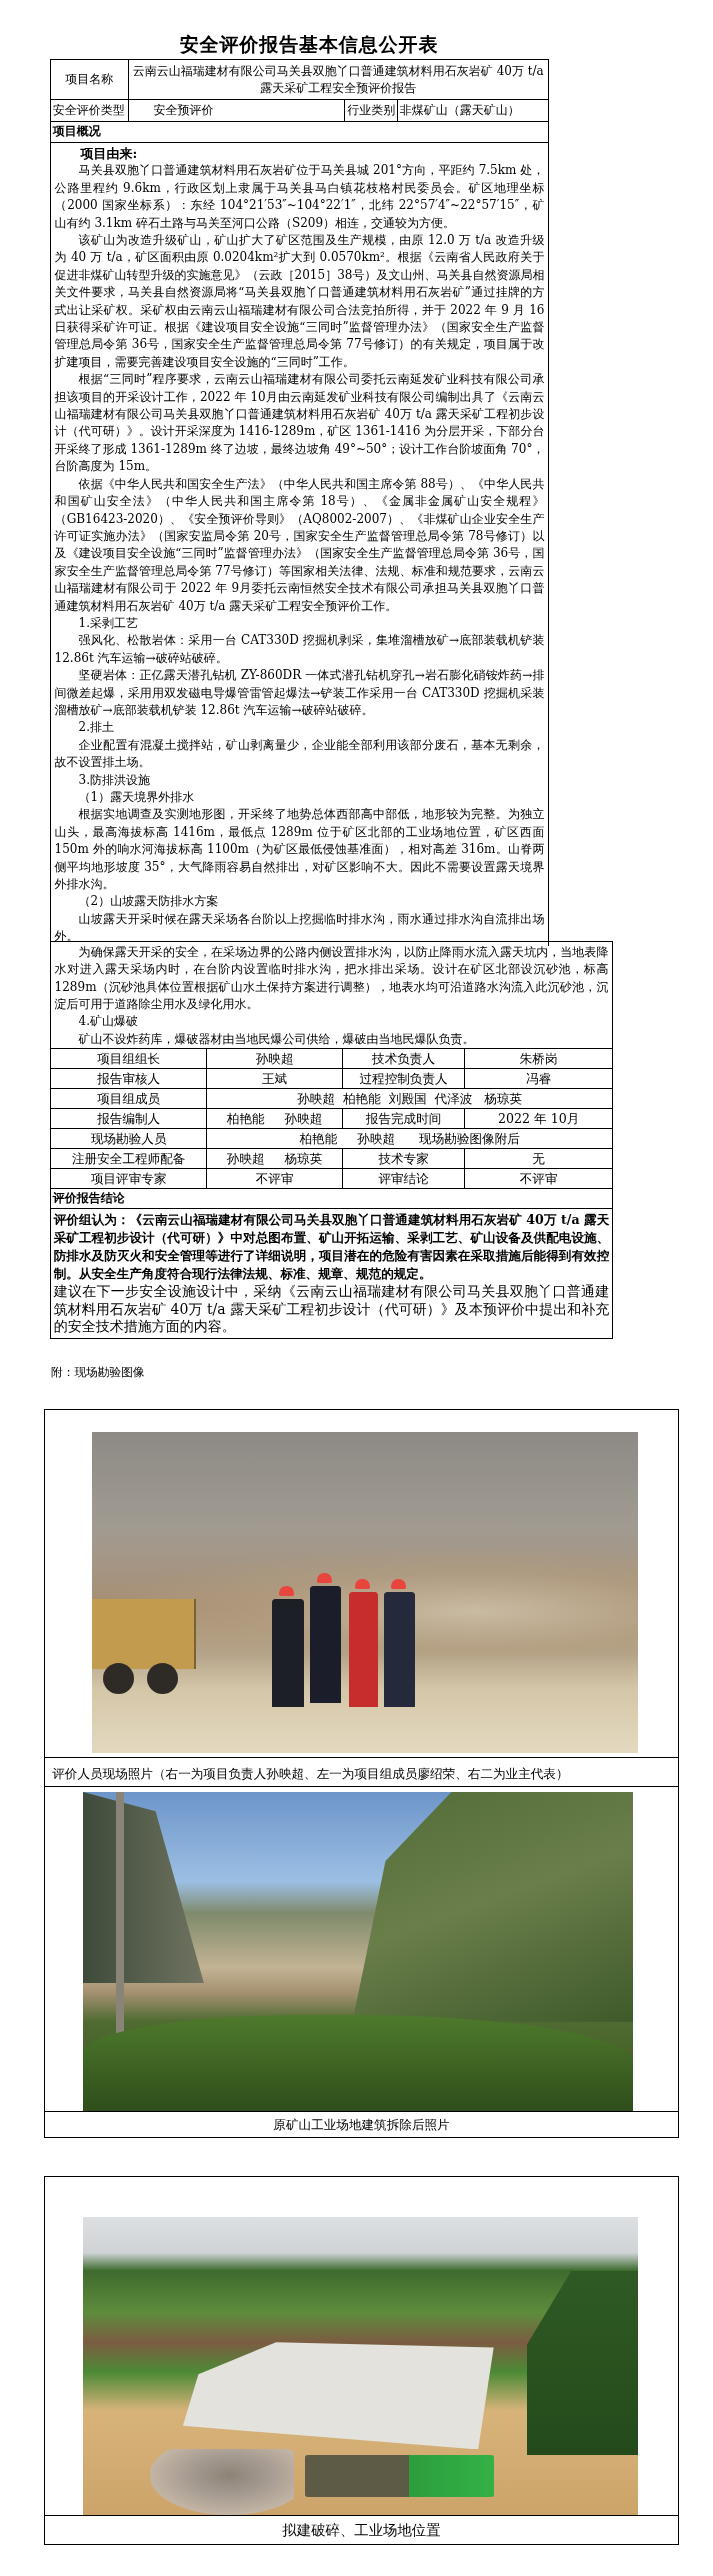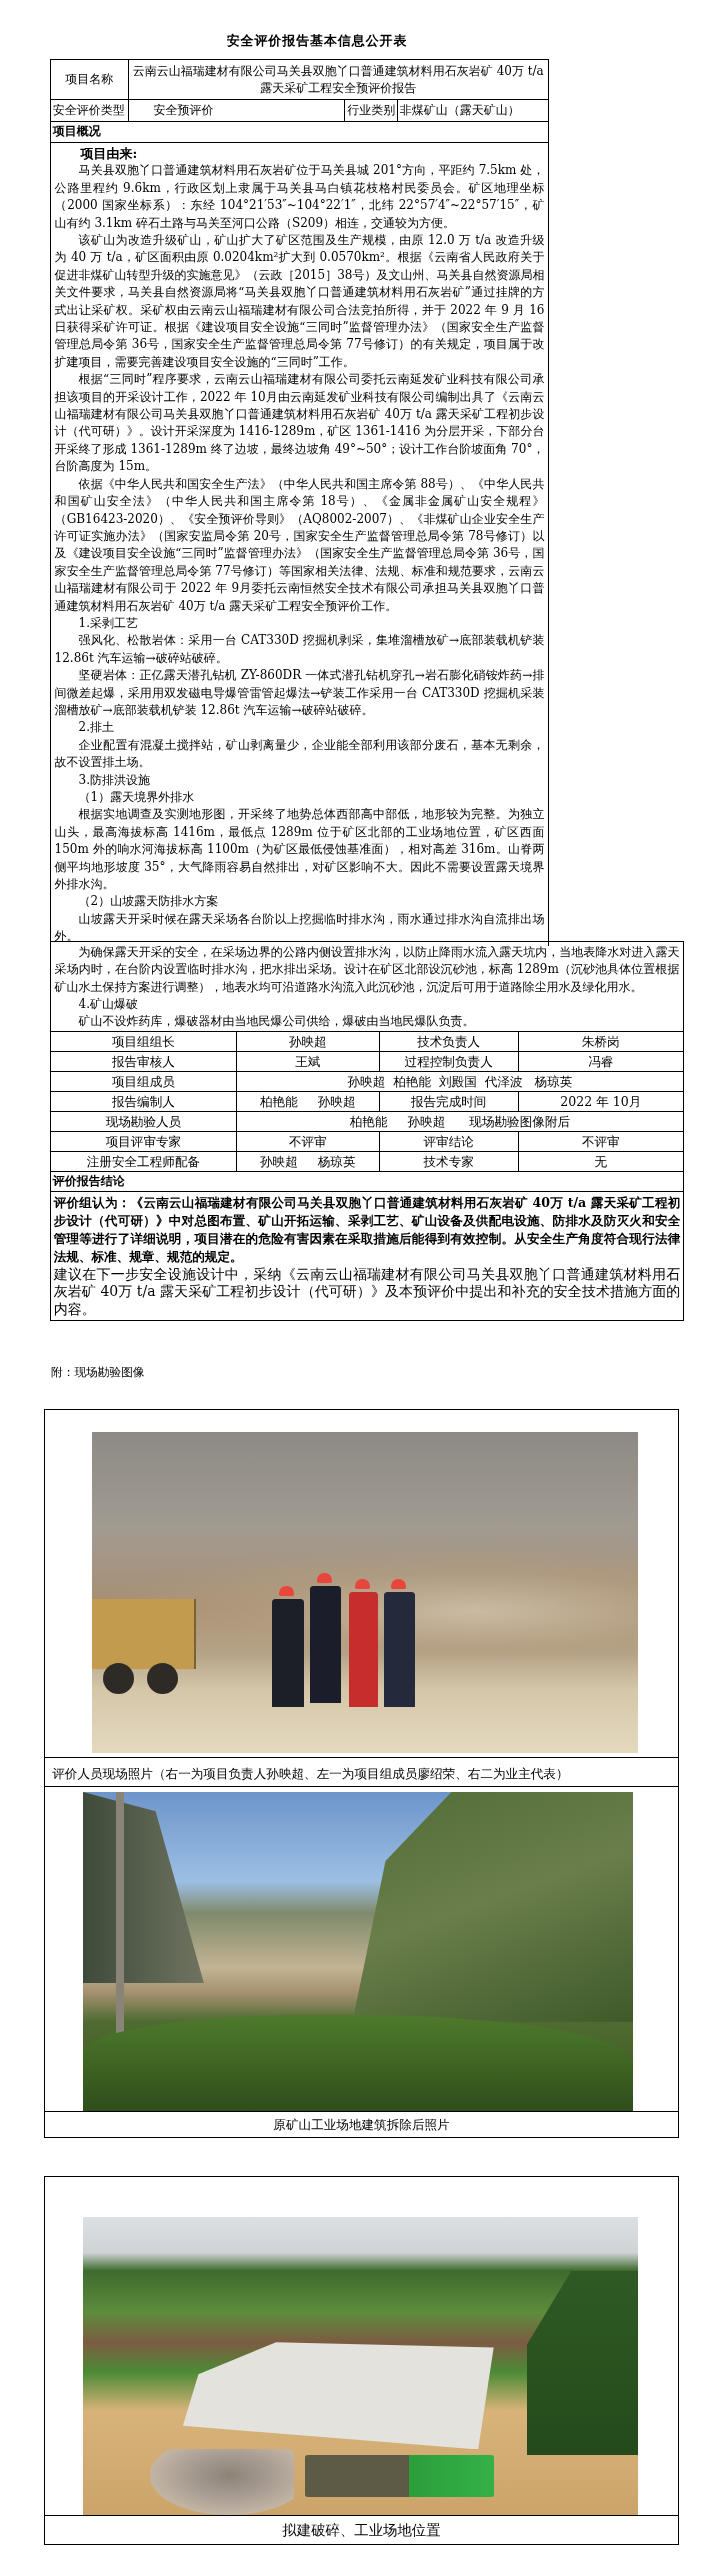--- a/index.html
+++ b/index.html
@@ -1,28 +1,28 @@
 <!DOCTYPE html>
 <html style="font-size:14.4px"><head>
 <meta charset="utf-8">
 <style>
   * { box-sizing: border-box; margin: 0; padding: 0; }
   html, body { width: 714px; height: 2576px; background: #ffffff; overflow: hidden; }
   body { position: relative; font-family: "DejaVu Serif", "Liberation Serif", serif; color: #000; }
   .abs { position: absolute; }
-  .title { left: 8px; width: 618px; top: 31.5px; text-align: center; font-size: 13px; font-weight: bold; letter-spacing: 0.9px; }
+  .title { left: 0; width: 618px; top: 31.5px; text-align: center; font-size: 19px; font-weight: bold; letter-spacing: 0.9px; }
   table.info { position: absolute; left: 50px; top: 59px; width: 499px; border-collapse: collapse; font-size: 12px; line-height: 17px; }
   table.info td { border: 1.1px solid #000; vertical-align: middle; padding: 0 1.8px; }
   .c { text-align: center; }
   .section-head { font-weight: bold; height: 21.6px; }
   .body-cell { padding: 1.8px 3.6px 0 3.6px !important; text-align: justify; }
   .body-cell p { text-indent: 2em; font-size: 12px; line-height: 17.4px; margin: 0; }
   .body-cell p.h { font-weight: bold; font-size: 13px; }
   .part1 { border-bottom: none !important; }
-  table.info2 { position: absolute; left: 50px; top: 941px; width: 634px; border-collapse: collapse; font-size: 12px; line-height: 17.4px; }
+  table.info2 { position: absolute; left: 50px; top: 941px; width: 563px; border-collapse: collapse; font-size: 12px; line-height: 17.4px; }
   table.info2 td { border: 1.1px solid #000; vertical-align: middle; padding: 0 1.8px; }
   table.info2 tr.staff td { height: 20px; text-align: center; font-size: 12.6px; }
   .concl-bold { font-weight: bold; font-size: 12.6px; line-height: 18px; text-align: justify; }
   .concl-plain { font-size: 14px; line-height: 17.6px; text-align: justify; }
   .attach { left: 51px; top: 1365px; font-size: 11.7px; }
   .photo-box { position: absolute; border: 1.1px solid #000; }
   .photo { position: absolute; overflow: hidden; }
   .caption { position: absolute; border-top: 1.1px solid #000; text-align: center; font-size: 12.6px; }
   
   .p1 { background:
@@ -128,30 +128,30 @@
     <td>报告编制人</td>
     <td colspan="1" style="white-space:pre">柏艳能     孙映超</td>
     <td>报告完成时间</td>
     <td>2022 年 10月</td>
   </tr>
   <tr class="staff">
     <td>现场勘验人员</td>
     <td colspan="3" style="white-space:pre">柏艳能     孙映超      现场勘验图像附后</td>
   </tr>
   <tr class="staff">
+    <td>注册安全工程师配备</td>
+    <td style="white-space:pre">孙映超     杨琼英</td>
+    <td>技术专家</td>
+    <td>无</td>
+  </tr>
+  <tr class="staff">
     <td>项目评审专家</td>
     <td>不评审</td>
     <td>评审结论</td>
     <td>不评审</td>
-  </tr>
-  <tr class="staff">
-    <td>注册安全工程师配备</td>
-    <td style="white-space:pre">孙映超     杨琼英</td>
-    <td>技术专家</td>
-    <td>无</td>
   </tr>
   <tr>
     <td colspan="4" class="section-head" style="height:20px">评价报告结论</td>
   </tr>
   <tr>
     <td colspan="4" style="padding:1.8px 2.7px">
       <div class="concl-bold">评价组认为：《云南云山福瑞建材有限公司马关县双胞丫口普通建筑材料用石灰岩矿 40万 t/a 露天采矿工程初步设计（代可研）》中对总图布置、矿山开拓运输、采剥工艺、矿山设备及供配电设施、防排水及防灭火和安全管理等进行了详细说明，项目潜在的危险有害因素在采取措施后能得到有效控制。从安全生产角度符合现行法律法规、标准、规章、规范的规定。</div>
       <div class="concl-plain">建议在下一步安全设施设计中，采纳《云南云山福瑞建材有限公司马关县双胞丫口普通建筑材料用石灰岩矿 40万 t/a 露天采矿工程初步设计（代可研）》及本预评价中提出和补充的安全技术措施方面的内容。</div>
     </td>
   </tr>

